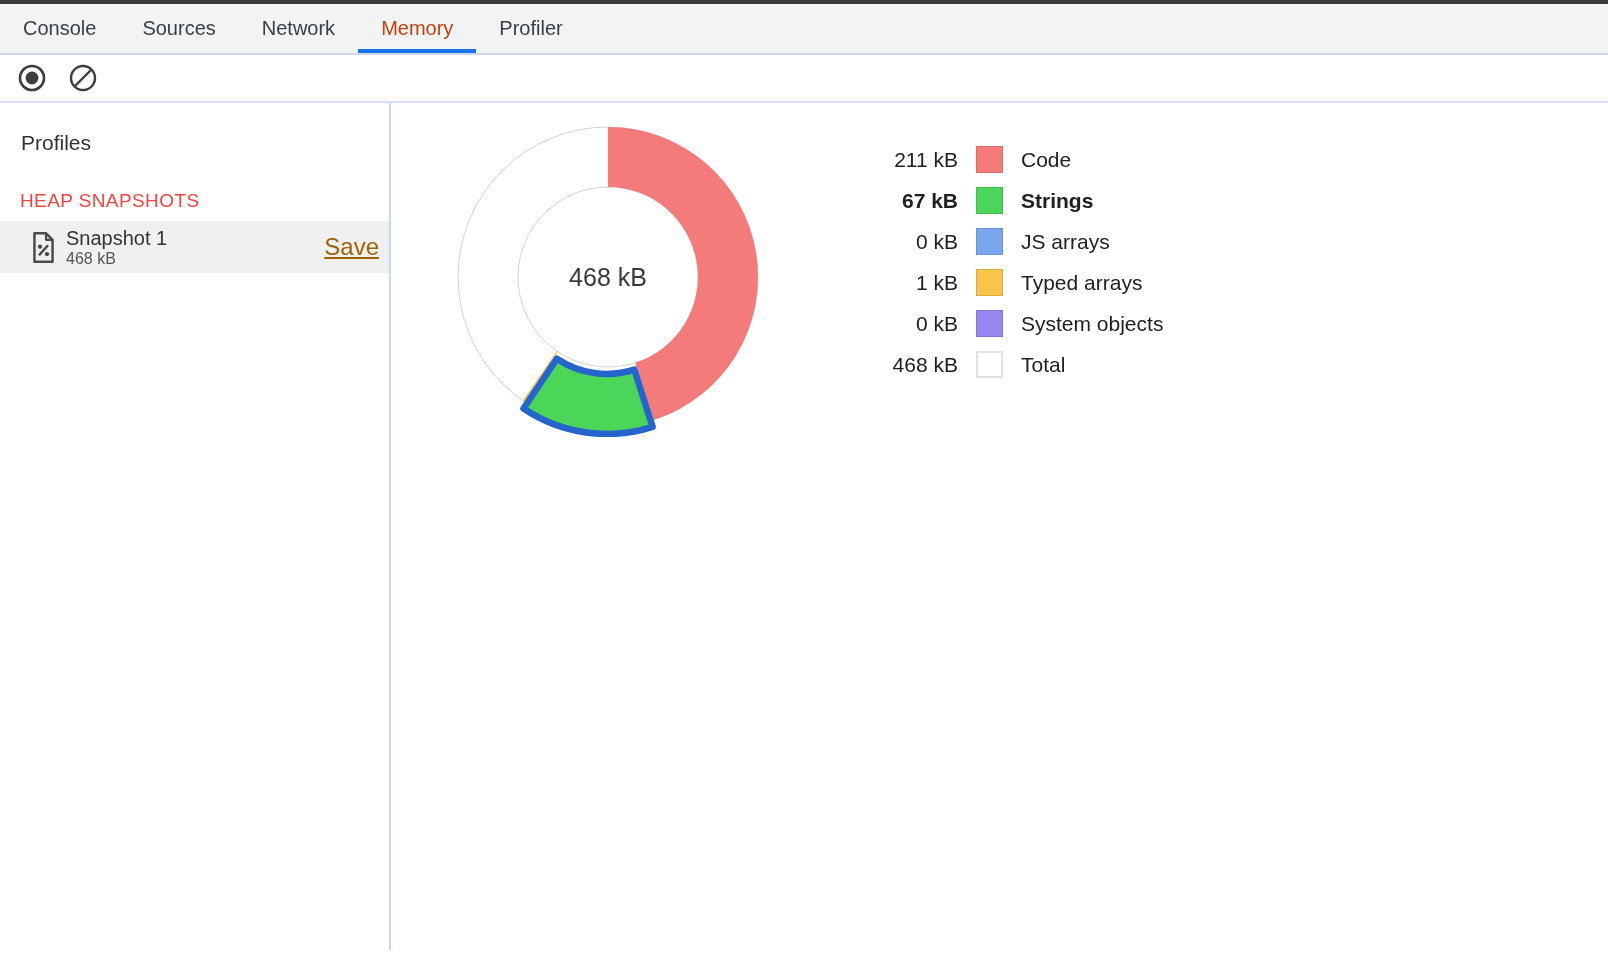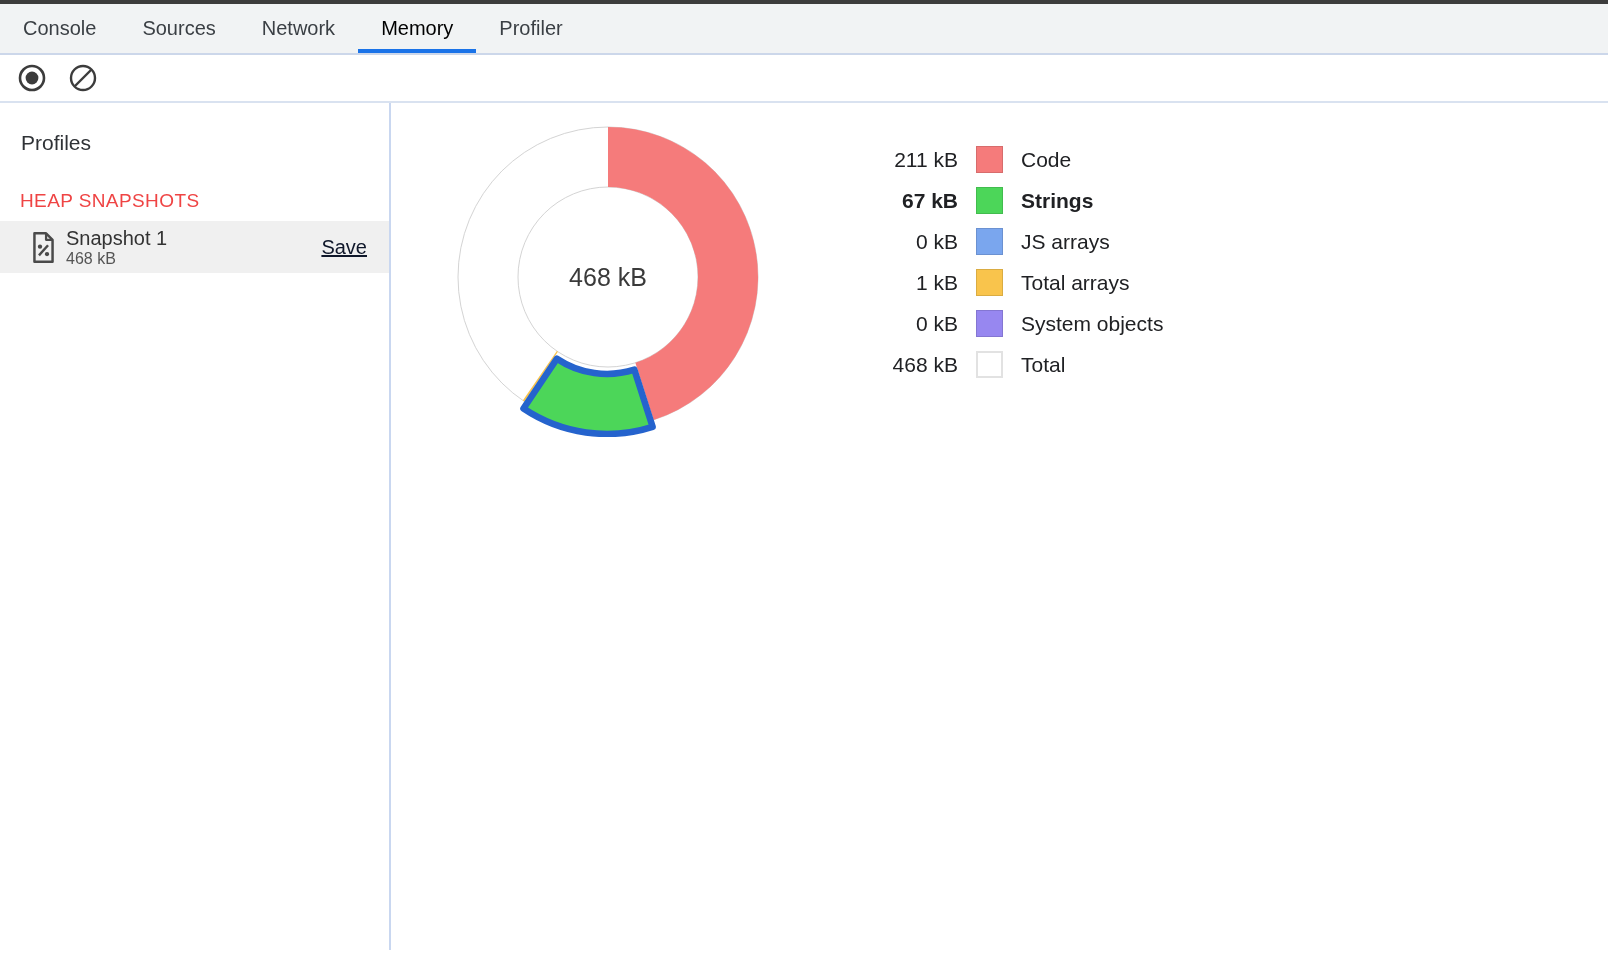--- a/index.html
+++ b/index.html
@@ -9,21 +9,21 @@
 
   .top-strip { height: 4px; background: #3c3c3c; flex: none; }
 
   
   .tabbar { height: 51px; background: #f1f3f4; border-bottom: 2px solid #ccd7ea;
     display: flex; align-items: stretch; flex: none; }
   .tab { display: flex; align-items: center; padding: 0 23px; font-size: 20px;
     color: #3a3f44; background: none; border: none; cursor: default;
     border-bottom: 4px solid transparent; border-top: 4px solid transparent;
     font-family: inherit; }
-  .tab.active { color: #000000; border-bottom-color: #1a73e8; }
+  .tab.active { color: #c2410c; border-bottom-color: #1a73e8; }
 
   
   .toolbar { height: 48px; background: #fff; border-bottom: 2px solid #d9e2f0;
     display: flex; align-items: stretch; flex: none; }
   .toolbar-left { width: 389px; flex: none; display: flex; align-items: center;
     gap: 21px; padding-left: 17px; }
   .toolbar-right { flex: 1; border-left: 2px solid #c9d7f0; display: flex;
     align-items: center; padding-left: 25px; }
   .icon-btn { width: 30px; height: 30px; background: none; border: none; padding: 0;
     display: flex; align-items: center; justify-content: center; cursor: pointer; }
@@ -41,21 +41,21 @@
 
   .profiles-heading { position: absolute; left: 21px; top: 28px; font-size: 21px; color: #2f3236; }
   .section-heading { position: absolute; left: 20px; top: 87px; font-size: 19px;
     color: #ef4444; letter-spacing: 0.4px; }
   .snapshot-row { position: absolute; left: 0; top: 118px; width: 100%; height: 52px;
     background: #f0f0f0; display: flex; align-items: center; cursor: pointer; }
   .snapshot-icon { margin-left: 30px; flex: none; display: flex; }
   .snapshot-text { margin-left: 9px; display: flex; flex-direction: column; }
   .snapshot-title { font-size: 20px; color: #333; line-height: 24px; }
   .snapshot-size { font-size: 16px; color: #555; line-height: 18px; }
-  .save-link { margin-left: auto; margin-right: 22px; font-size: 20px; color: #0f172a;
+  .save-link { margin-left: auto; margin-right: 10px; font-size: 24px; color: #a16207;
     text-decoration: underline; cursor: pointer; }
 
   
   .donut-svg { position: absolute; left: 57px; top: 14px; }
   .center-value { font-size: 25px; fill: #3a3a3a; }
 
   .legend { position: absolute; left: 467px; top: 36px; }
   .legend-row { display: grid; grid-template-columns: 100px 27px auto;
     column-gap: 18px; align-items: center; height: 41px; cursor: pointer; }
   .legend-value { font-size: 21px; color: #202124; text-align: right; }
@@ -160,21 +160,21 @@
 
       <div class="legend-row">
         <span class="legend-value">0 kB</span>
         <span class="legend-swatch" style="background: rgb(122, 166, 238);"></span>
         <span class="legend-label">JS arrays</span>
       </div>
 
       <div class="legend-row">
         <span class="legend-value">1 kB</span>
         <span class="legend-swatch" style="background: rgb(249, 196, 76);"></span>
-        <span class="legend-label">Total arrays</span>
+        <span class="legend-label">Typed arrays</span>
       </div>
 
       <div class="legend-row">
         <span class="legend-value">0 kB</span>
         <span class="legend-swatch" style="background: rgb(151, 135, 240);"></span>
         <span class="legend-label">System objects</span>
       </div>
 
       <div class="legend-row">
         <span class="legend-value">468 kB</span>

